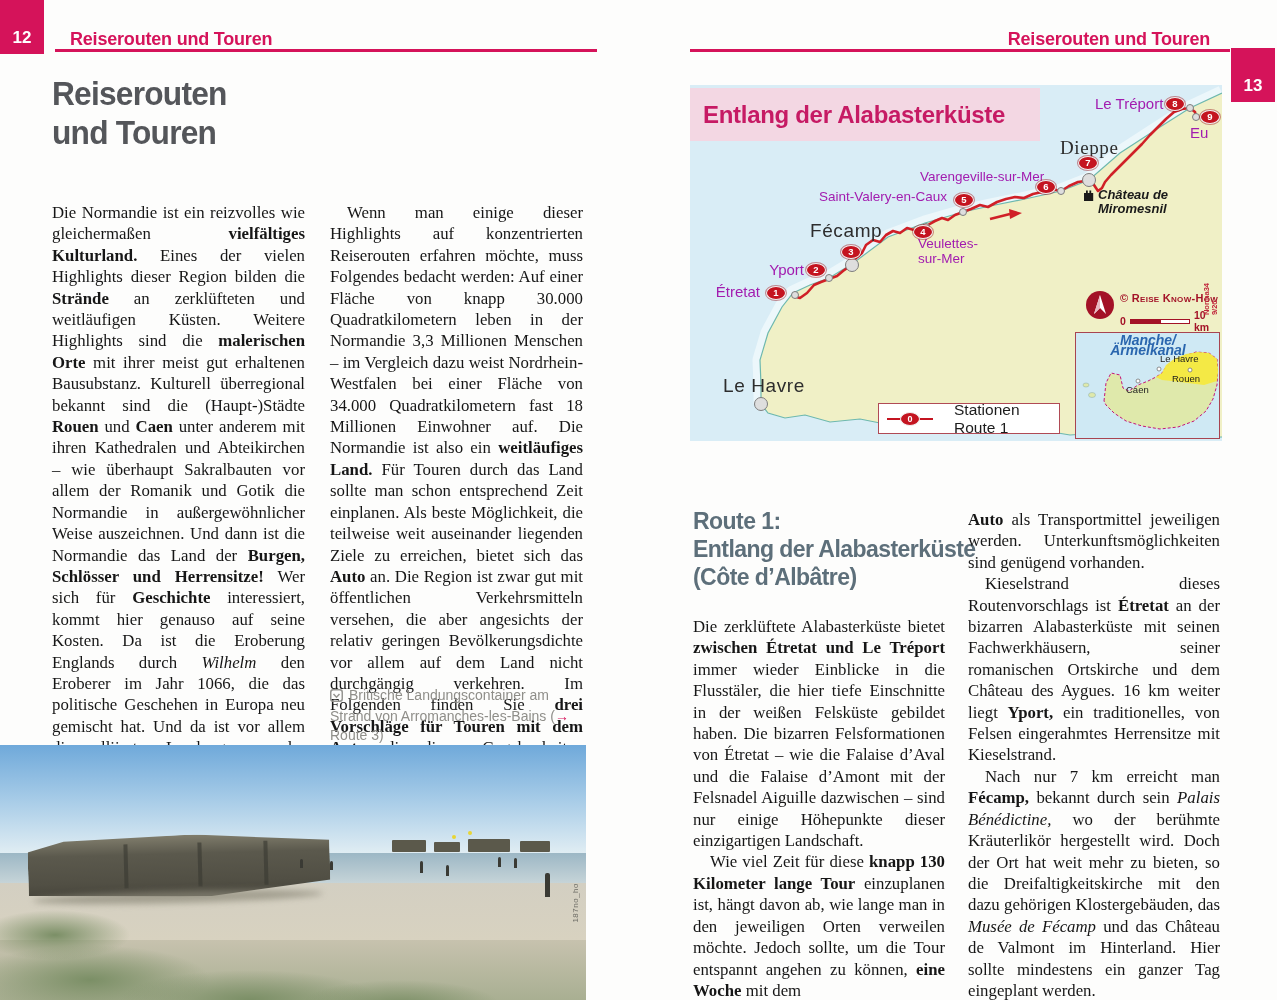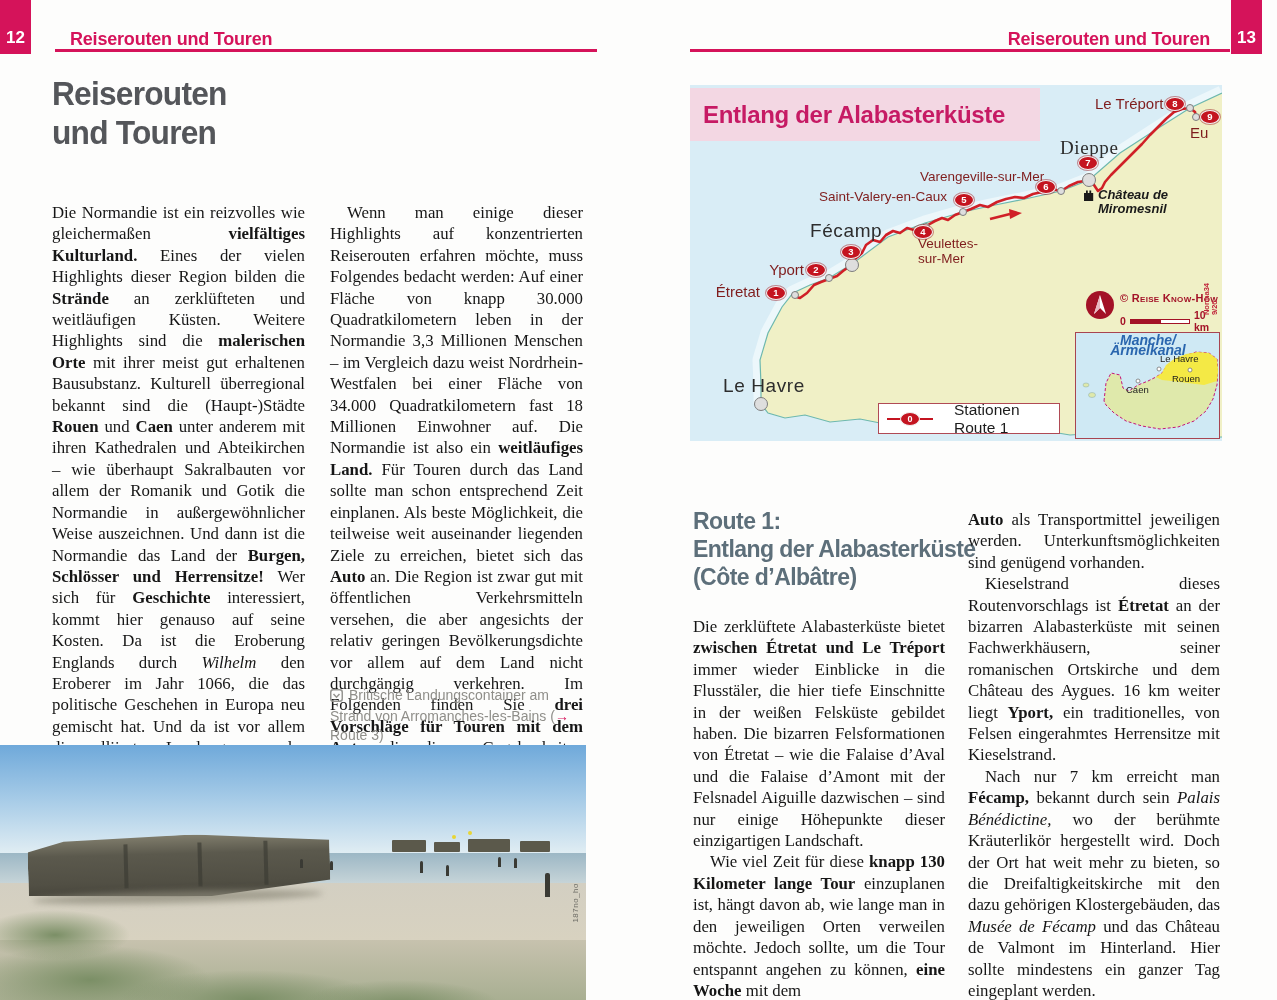--- a/index.html
+++ b/index.html
@@ -1,19 +1,19 @@
 <!DOCTYPE html>
 <html lang="de"><head>
 <meta charset="utf-8">
 <style>
   html,body{margin:0;padding:0;}
   body{width:1277px;height:1000px;position:relative;background:#fdfdfc;overflow:hidden;
        font-family:"Liberation Sans","DejaVu Sans",sans-serif;}
   
-  .pgblock{position:absolute;top:0;width:31px;height:54px;background:#d5135a;color:#fff;
+  .pgblock{position:absolute;top:0;width:44px;height:54px;background:#d5135a;color:#fff;
            font-size:17px;font-weight:bold;display:flex;align-items:flex-end;justify-content:center;
            padding-bottom:6px;box-sizing:border-box;}
   .runhead{position:absolute;top:29px;color:#d5135a;font-size:18px;font-weight:bold;letter-spacing:-0.2px;}
   .rule{position:absolute;top:49px;height:2.5px;background:#d5135a;}
   
   .bigtitle{position:absolute;left:52px;top:74px;margin:0;color:#54565a;font-size:33px;line-height:39px;
             font-weight:bold;letter-spacing:-0.8px;transform:scaleX(0.96);transform-origin:left top;}
   .routehead{position:absolute;left:693px;top:507px;margin:0;color:#5d6f7a;font-size:24px;line-height:28px;
              font-weight:bold;letter-spacing:-0.6px;transform:scaleX(0.96);transform-origin:left top;}
   
@@ -27,21 +27,21 @@
   .caption{position:absolute;left:330px;top:686px;width:256px;font-size:14px;line-height:19px;color:#8f8e89;}
   .capicon{display:inline-block;vertical-align:-2px;margin-right:6px;}
   
   .map{position:absolute;left:690px;top:85px;width:532px;height:356px;}
   .map svg.base{position:absolute;left:0;top:0;z-index:1;}
   .maptitle{position:absolute;left:0;top:3px;width:350px;height:53px;background:#f3d7e3;z-index:8;
             display:flex;align-items:center;}
   .maptitle span{margin-left:13px;color:#c61a64;font-size:24px;font-weight:bold;letter-spacing:-0.3px;}
   .sealabel{position:absolute;left:15px;top:57px;width:195px;text-align:center;color:#2b63ad;
             font-style:italic;font-weight:bold;font-size:16.5px;line-height:21px;letter-spacing:4px;z-index:3;}
-  .mlabel{position:absolute;color:#7f1d1d;font-size:13.5px;z-index:5;white-space:nowrap;}
+  .mlabel{position:absolute;color:#a21caf;font-size:13.5px;z-index:5;white-space:nowrap;}
   .mlabel.md{font-size:15px;}
   .mlabel.big{font-size:19px;letter-spacing:0.6px;color:#2d2d2d;}
   .mlabel.right{text-align:right;}
   .mlabel.two{white-space:pre-line;line-height:15px;}
   .dot{position:absolute;background:#dedede;border:1.3px solid #7d7d7d;border-radius:50%;
        box-sizing:border-box;z-index:4;}
   .dot.sm{width:8px;height:8px;} .dot.lg{width:14px;height:14px;}
   .station{position:absolute;width:20px;height:14px;background:#c41420;border:1px solid #f2f2f2;
            border-radius:50%;color:#fff;font-size:9.5px;font-weight:bold;text-align:center;
            line-height:12px;box-shadow:0 0 0 1px rgba(150,10,20,.45);z-index:6;box-sizing:border-box;}
@@ -145,21 +145,21 @@
   <div class="person" style="left:498px;top:112px;height:10px;"></div>
   <div class="person" style="left:514px;top:113px;height:10px;"></div>
   <div class="person" style="left:545px;top:128px;width:5px;height:24px;"></div>
   <div class="person" style="left:300px;top:114px;height:9px;"></div>
   <div class="person" style="left:330px;top:116px;height:9px;"></div>
   <div class="pcredit">187no_ho</div>
 </div>
 
 <div class="runhead" style="left:900px;width:310px;text-align:right;">Reiserouten und Touren</div>
 <div class="rule" style="left:690px;width:540px;"></div>
-<div class="pgblock" style="left:1231px;">
+<div class="pgblock" style="left:1231px;margin-top:48px;">
   <span>13</span>
 </div>
 
 <div class="map">
   <svg class="base" width="532" height="356" viewBox="0 0 532 356">
     <rect x="0" y="0" width="532" height="356" fill="#d9edf6"></rect>
     <path d="M532,8 L500,23 L470,42 L430,68 L399,95 L371,106 L335,114 L300,121 L273,127 L235,138 L198,152 L162,179 L139,193 L120,200 L103,208 L92,222 L78,248 L70,275 L71,300 L71,319" fill="none" stroke="#ecf7fb" stroke-width="15" stroke-linejoin="round"></path>
     <path d="M532,8 L500,23 L470,42 L430,68 L399,95 L371,106 L335,114 L300,121 L273,127 L235,138 L198,152 L162,179 L139,193 L120,200 L103,208 L92,222 L78,248 L70,275 L71,300 L71,319 L78,328 L95,333 L115,330 L140,337 L170,334 L200,340 L230,337 L260,344 L290,341 L320,348 L350,345 L380,350 L410,348 L440,352 L470,350 L500,353 L532,352 Z" fill="#f0f0c6" stroke="none"></path>
     <path d="M532,8 L500,23 L470,42 L430,68 L399,95 L371,106 L335,114 L300,121 L273,127 L235,138 L198,152 L162,179 L139,193 L120,200 L103,208 L92,222 L78,248 L70,275 L71,300 L71,319 L78,328 L95,333 L115,330 L140,337 L170,334 L200,340 L230,337 L260,344 L290,341 L320,348 L350,345 L380,350 L410,348 L440,352 L470,350 L500,353 L532,352" fill="none" stroke="#6db8ae" stroke-width="1.2"></path>
     <path d="M103,211 L110,213 L117,208 L124,200 L131,197 L139,194 L147,191 L153,186 L160,181 L166,173 L172,168 L176,160 L183,155 L190,157 L196,150 L203,146 L210,148 L217,143 L224,145 L233,143 L238,140 L245,136 L252,133 L258,135 L265,130 L273,127 L281,124 L290,120 L298,122 L307,117 L316,114 L325,112 L334,113 L343,109 L352,107 L361,104 L371,106 L379,101 L388,97 L395,96 L399,95 L404,100 L408,106 L412,103 L415,97 L421,90 L428,83 L436,75 L444,67 L452,59 L460,50 L468,42 L476,34 L484,27 L492,24 L500,23 L505,27 L506,32" fill="none" stroke="#d02027" stroke-width="2.6" stroke-linejoin="round"></path>

